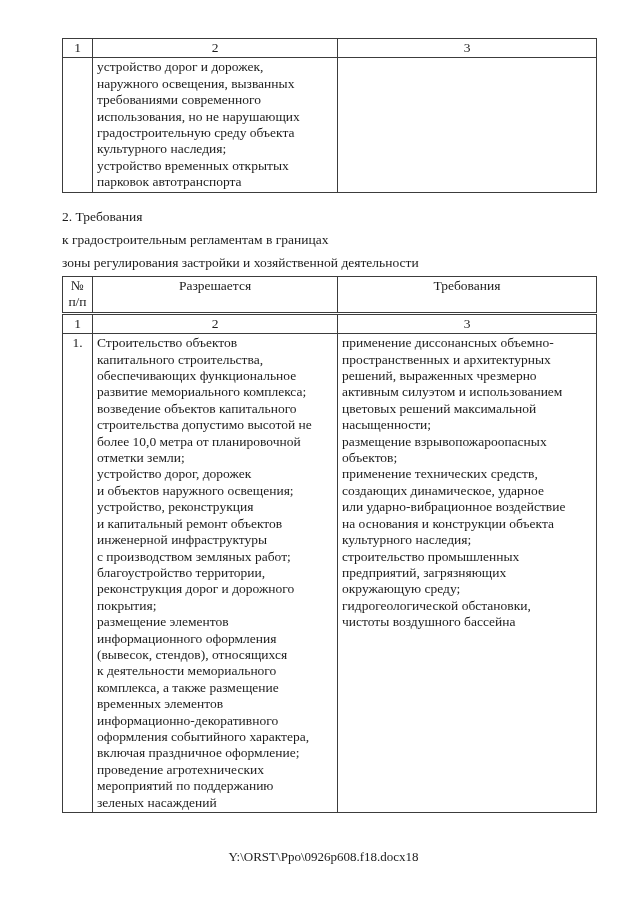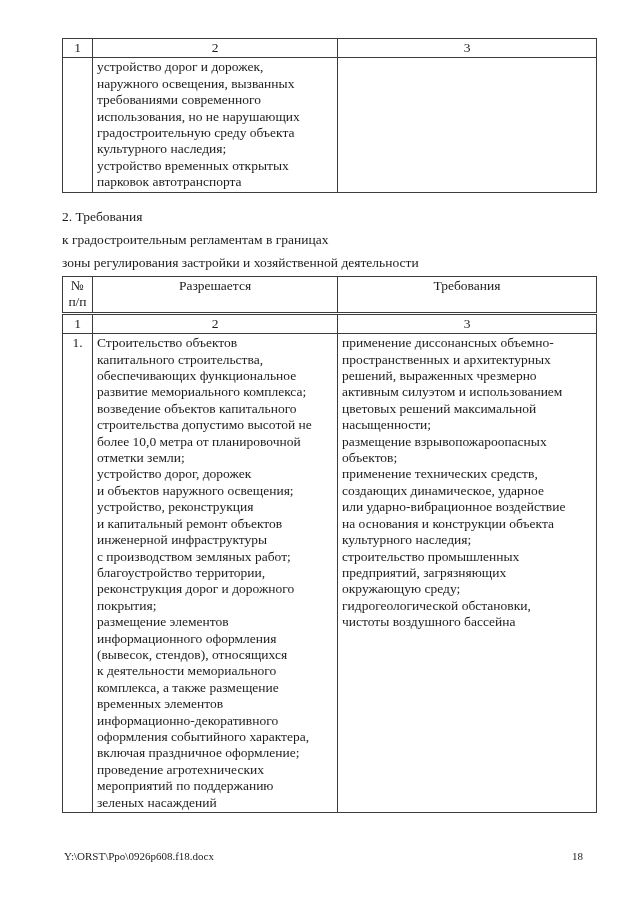--- a/index.html
+++ b/index.html
@@ -46,22 +46,22 @@
     text-align:left;
     font-size:13.5px;
     line-height:23px;
     white-space:pre-line;
   }
 
   .footer {
     position:absolute;
     left:64px; top:850px; width:519px;
     display:flex;
-    justify-content:space-between;
-    font-size:11px;
+    justify-content:center;
+    font-size:13px;
     line-height:13px;
     color:#1c1c1c;
   }
 </style>
 </head>
 <body>
 
 <div class="page">
 
   <table class="doc-table t1">

